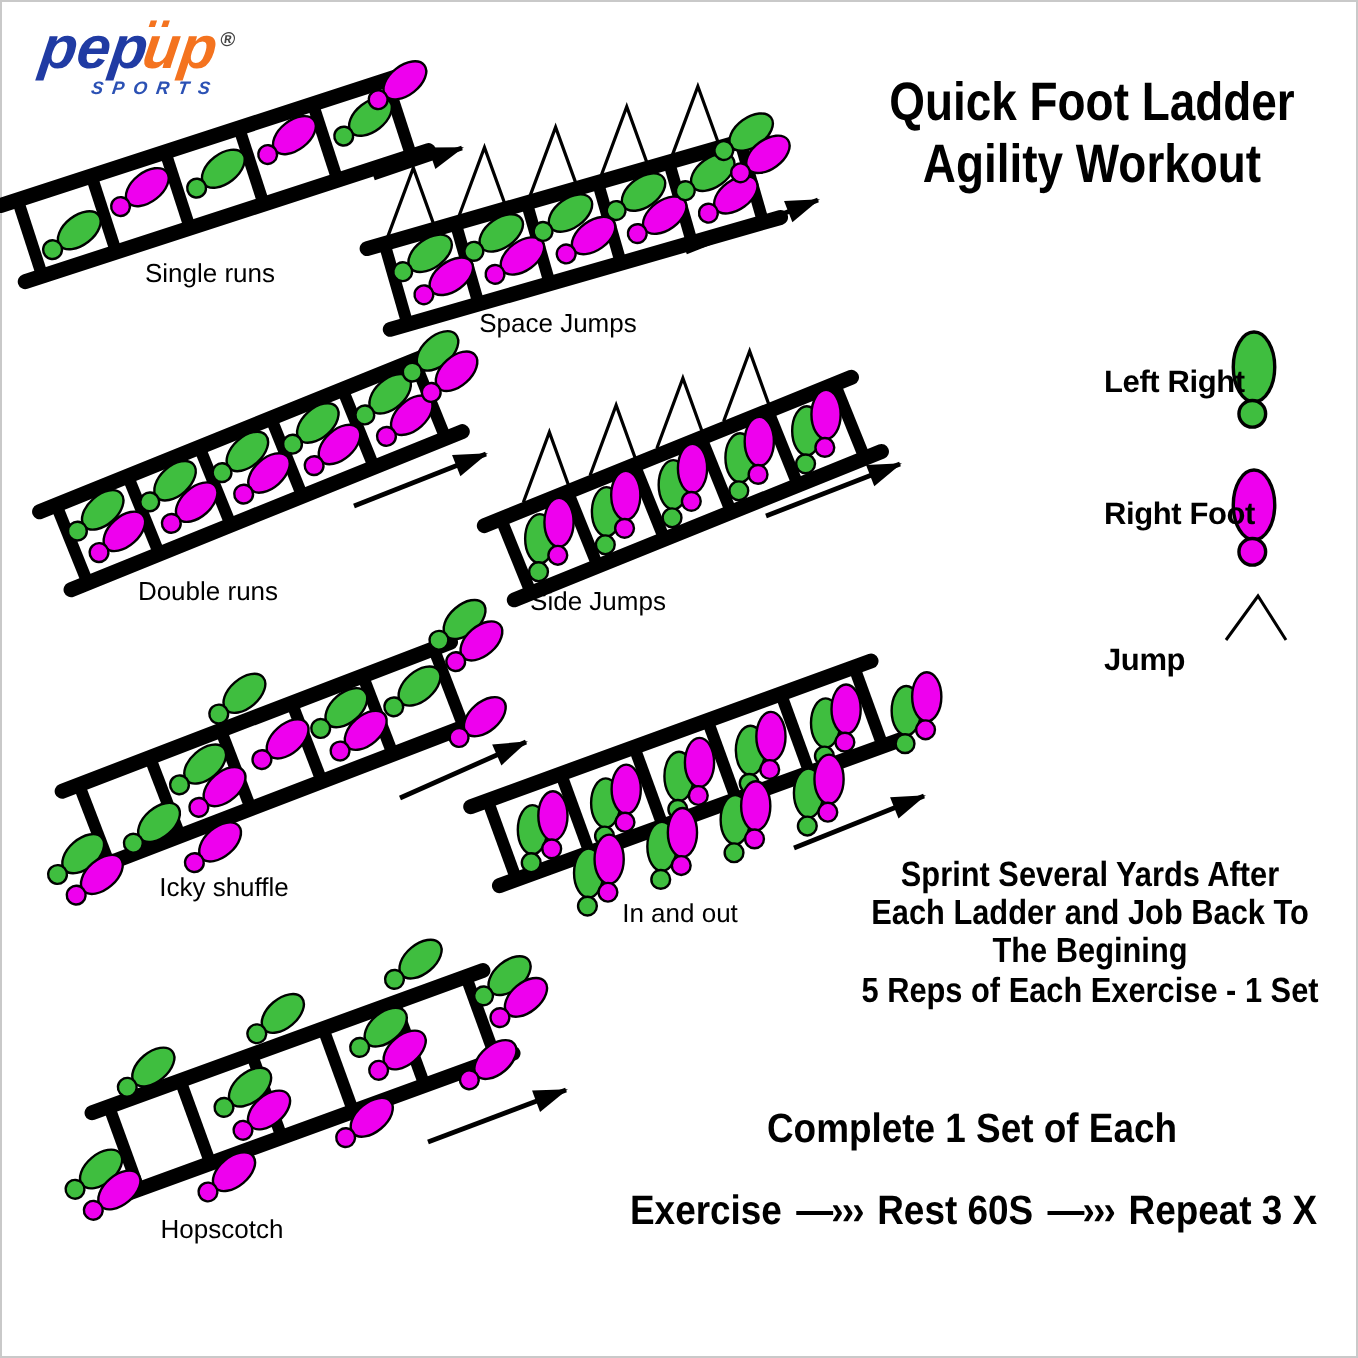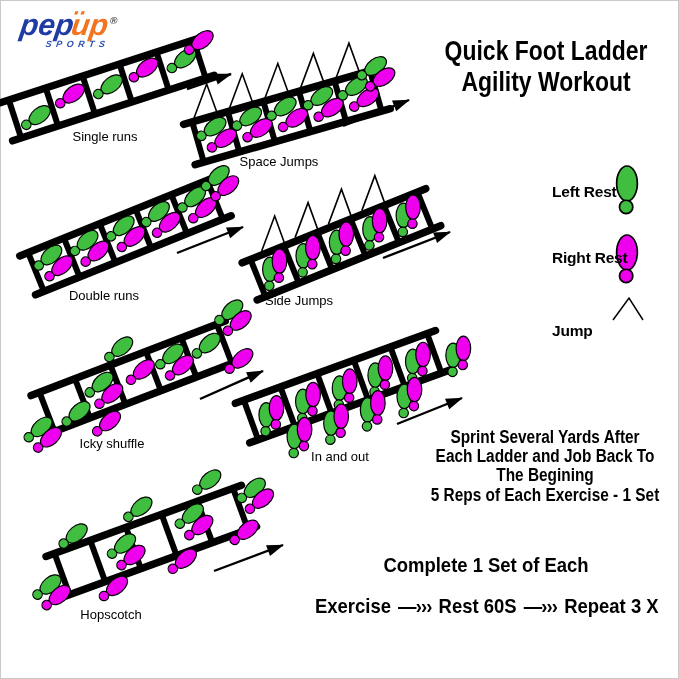--- a/index.html
+++ b/index.html
@@ -535,22 +535,22 @@
   <div class="logo">
     <div class="logo-main"><span class="pep">pep</span><span class="accent">¨</span><span class="up">up</span><span class="reg">®</span></div>
     <div class="logo-sub">SPORTS</div>
   </div>
 
   <div class="title">
     <div>Quick Foot Ladder</div>
     <div>Agility Workout</div>
   </div>
 
-  <div class="legend-label l1">Left Rest</div>
-  <div class="legend-label l2">Right Rest</div>
+  <div class="legend-label l1">Left Right</div>
+  <div class="legend-label l2">Right Foot</div>
   <div class="legend-label l3">Jump</div>
 
   <div class="instructions">
     <div>Sprint Several Yards After</div>
     <div>Each Ladder and Job Back To</div>
     <div>The Begining</div>
     <div>5 Reps of Each Exercise - 1 Set</div>
   </div>
 
   <div class="footer">

